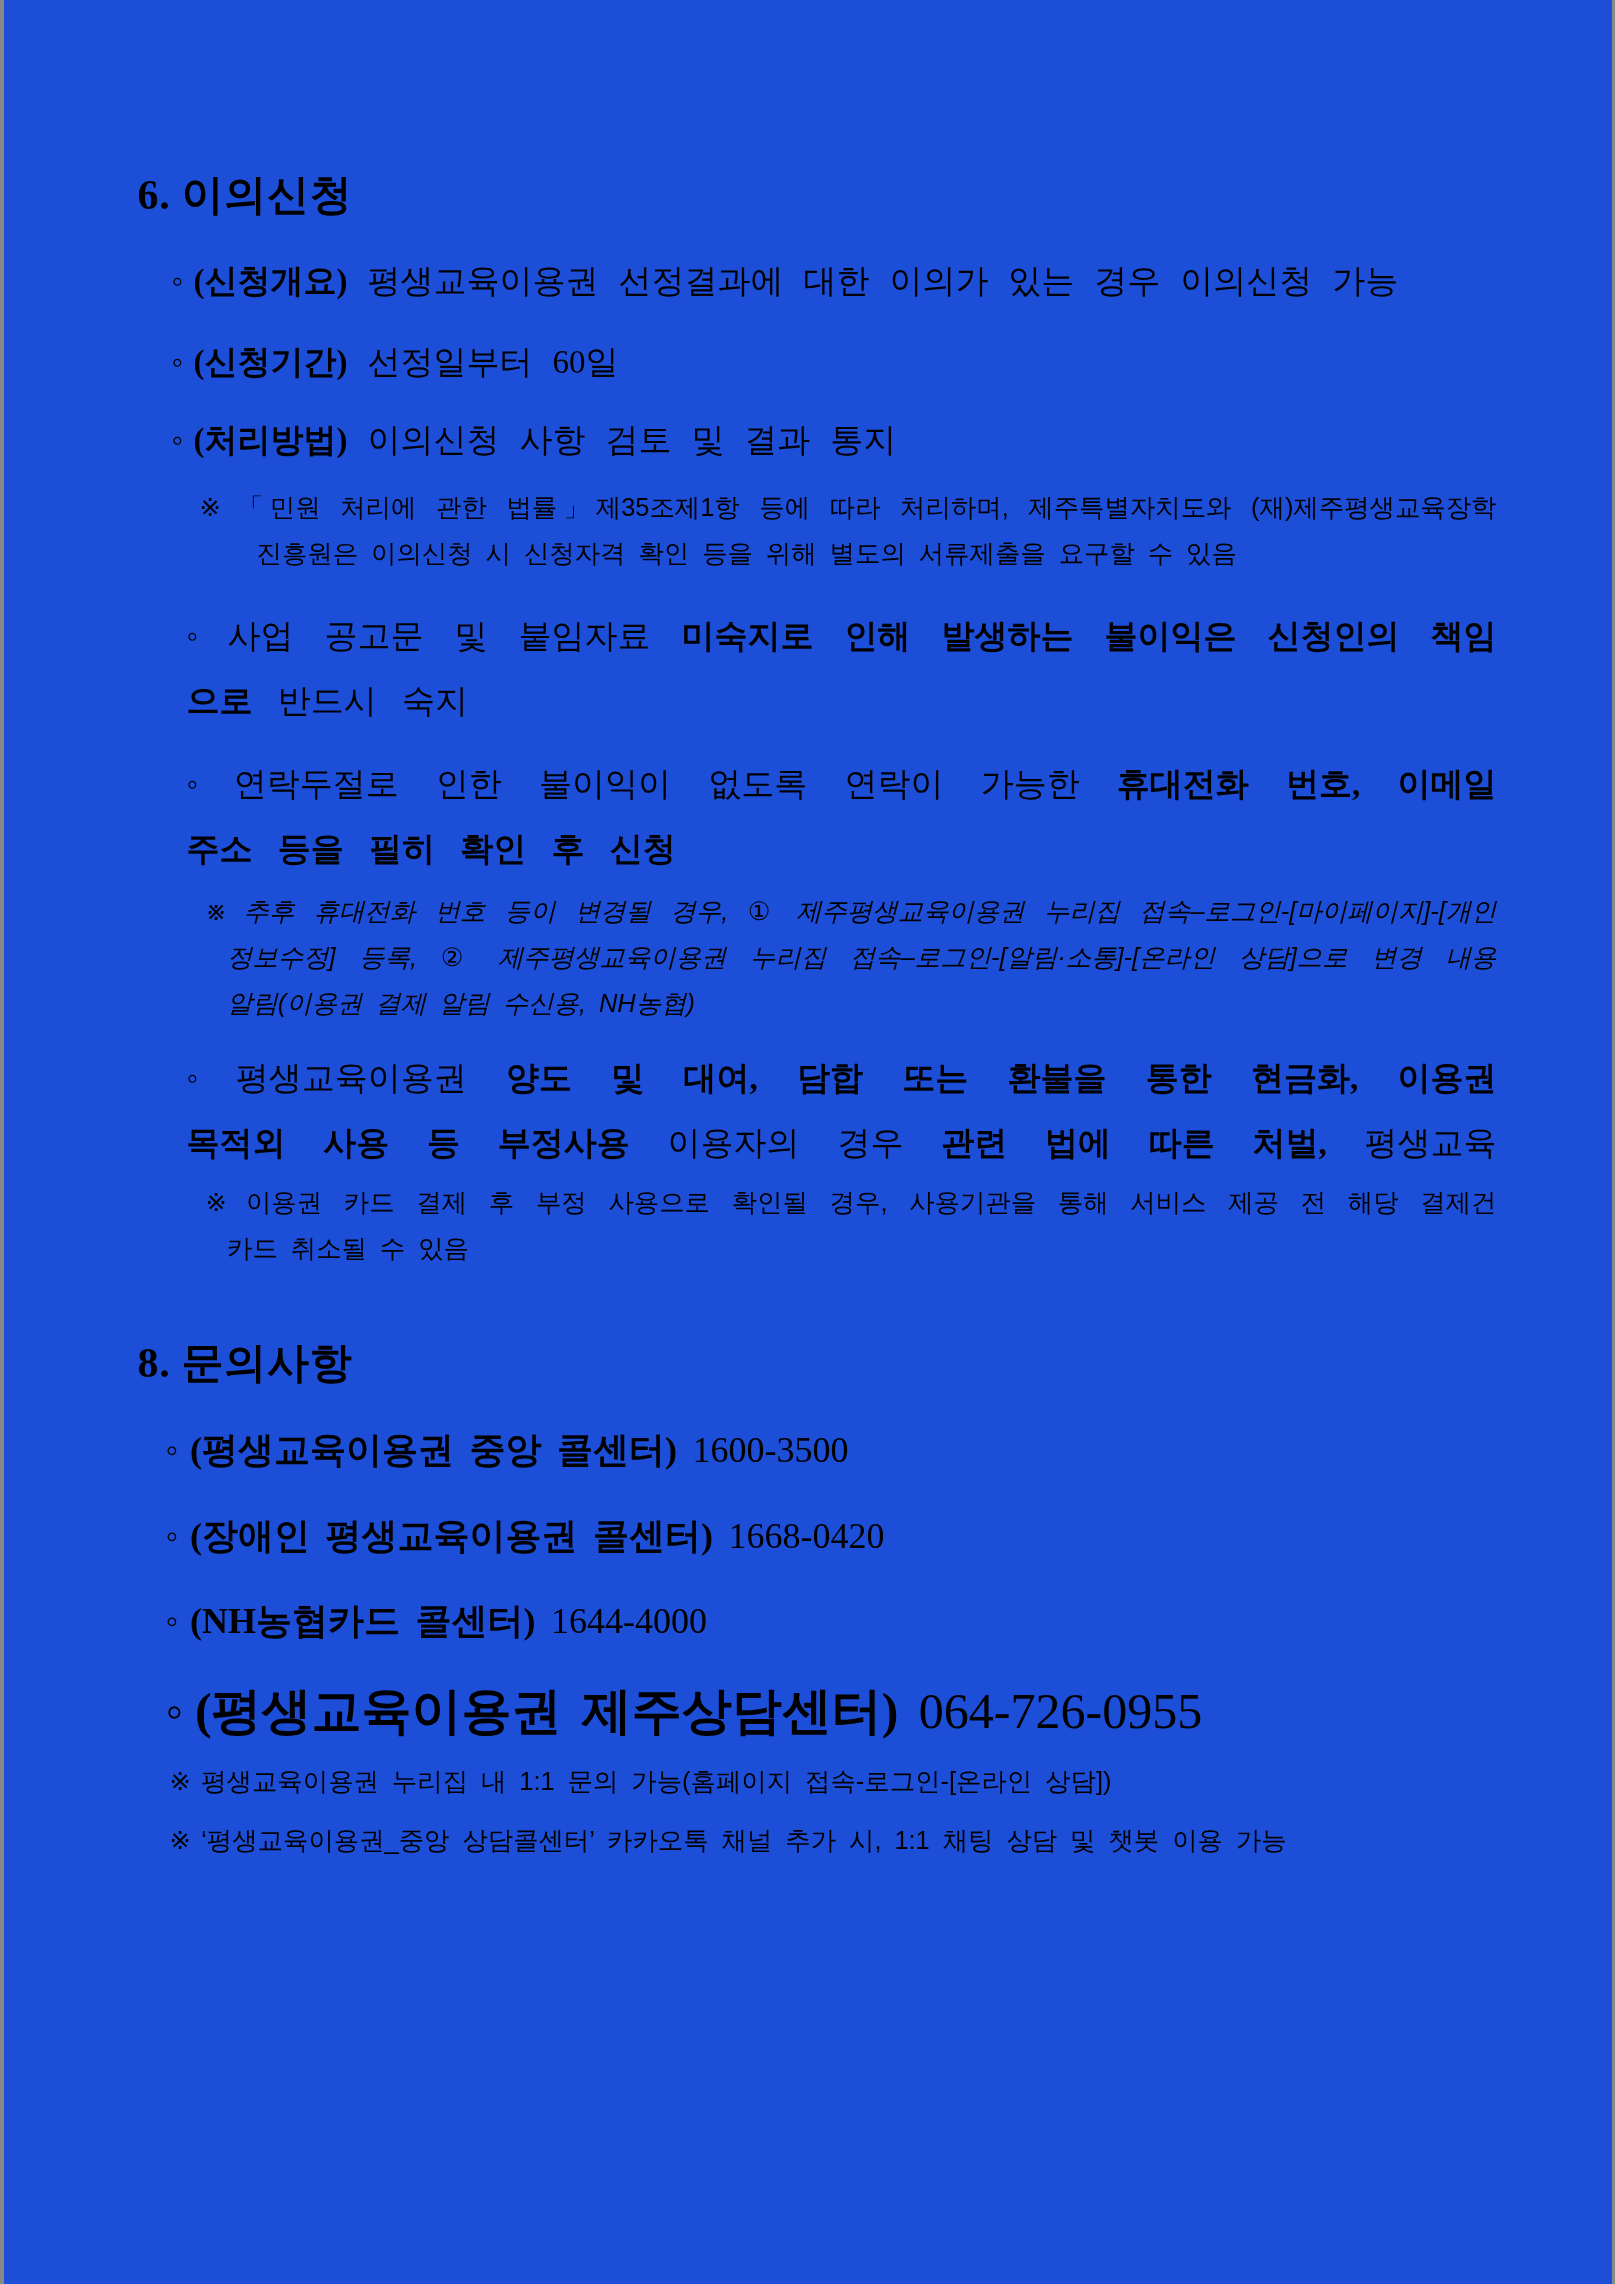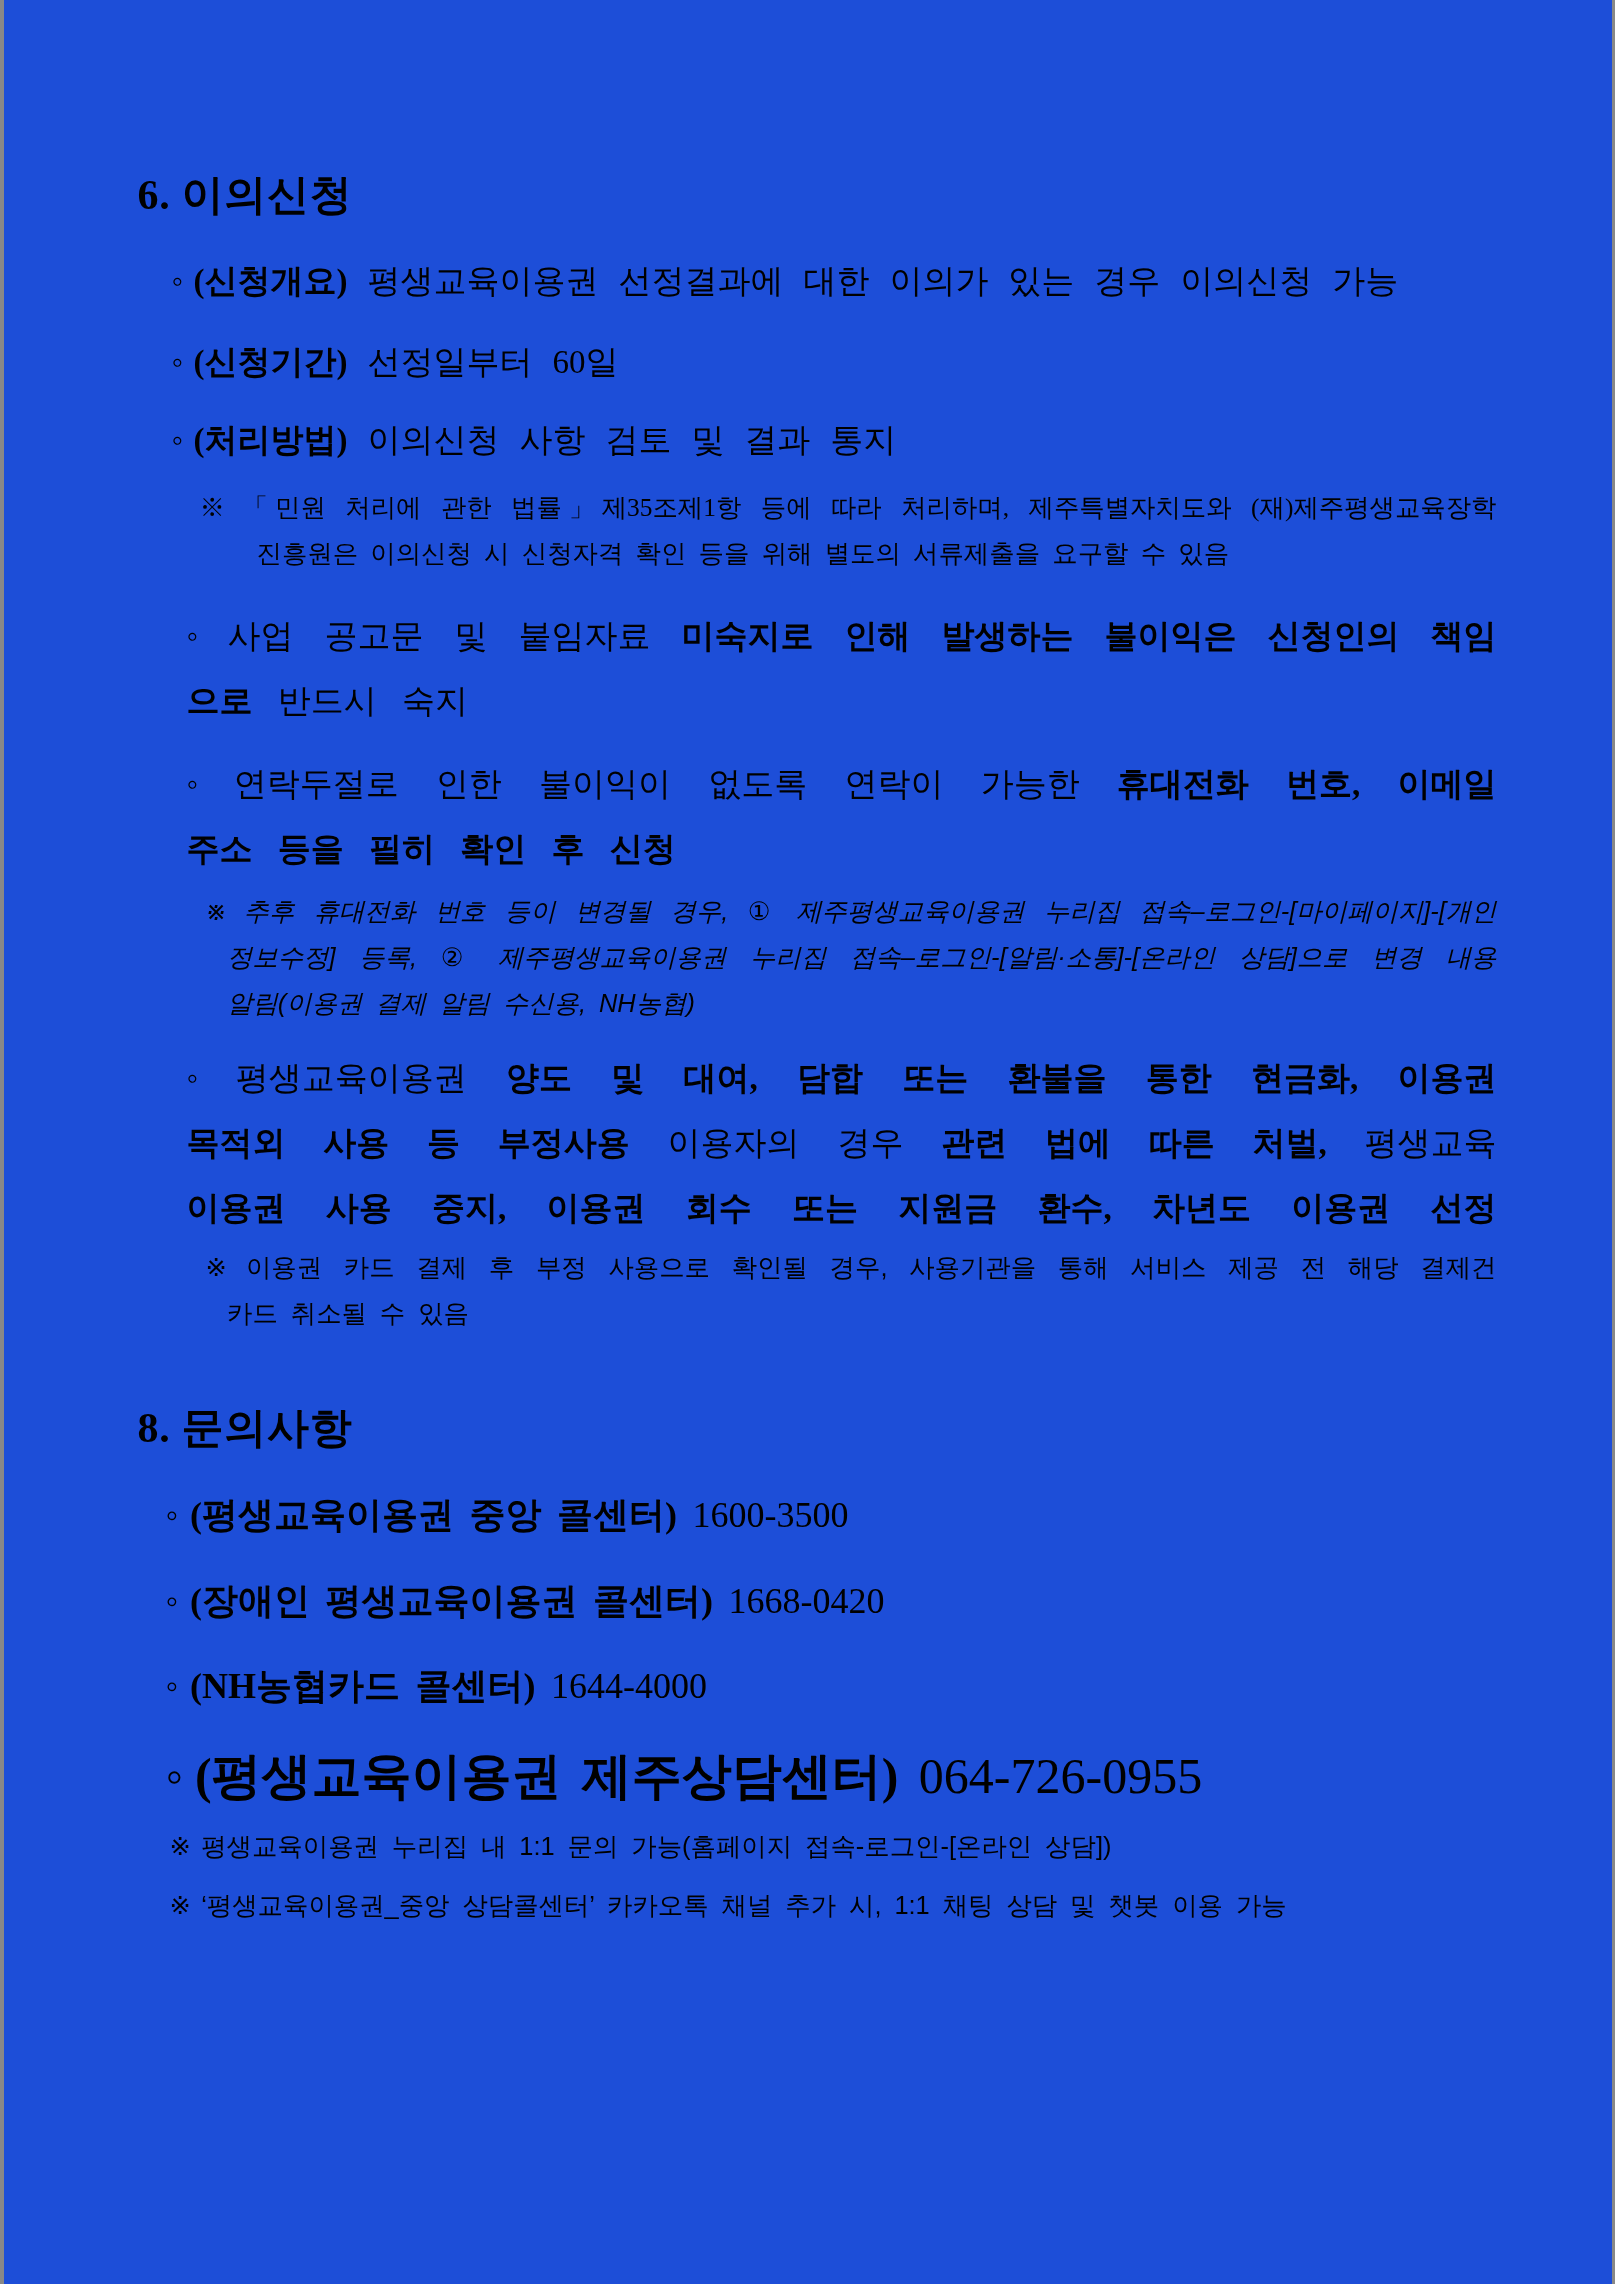--- a/index.html
+++ b/index.html
@@ -46,21 +46,21 @@
   
   .item{font-size:36px;line-height:65px;margin-left:162px;word-spacing:6.5px;}
   .item .marker{padding-right:11.7px;}
   .item-lg{font-size:50px;line-height:72px;word-spacing:7.8px;}
 
   
   [data-name="sec6-heading"]{margin-top:163px;}
   [data-name="sec6-bullet-1"]{margin-top:24px;}
   [data-name="sec6-bullet-2"]{margin-top:21.5px;}
   [data-name="sec6-bullet-3"]{margin-top:19.6px;}
-  [data-name="sec6-note"]{margin-top:14.3px;font-family:Liberation Serif, serif;}
+  [data-name="sec6-note"]{margin-top:14.3px;}
   [data-name="sec7-heading"]{margin-top:48px;}
   [data-name="sec7-para-1"]{margin-top:28px;}
   [data-name="sec7-para-2"]{margin-top:17.6px;}
   [data-name="sec7-note-1"]{margin-top:6.5px;font-style:italic;}
   [data-name="sec7-para-3"]{margin-top:19.6px;}
   [data-name="sec7-note-2"]{margin-top:3.3px;}
   [data-name="sec8-heading"]{margin-top:60px;}
   [data-name="sec8-item-1"]{margin-top:21.5px;}
   [data-name="sec8-item-2"]{margin-top:21.5px;}
   [data-name="sec8-item-3"]{margin-top:19.6px;}
@@ -98,21 +98,20 @@
         <div class="line" data-name="sec7-para-2-line-2"><span class="bold" data-name="text-segment">주소 등을 필히 확인 후 신청</span></div>
       </div>
       <div class="block n7" data-name="sec7-note-1">
         <div class="line fill" data-name="sec7-note-1-line-1"><span class="marker" data-name="note-marker-icon">※</span><span class="reg" data-name="text-segment">추후 휴대전화 번호 등이 변경될 경우, ① 제주평생교육이용권 누리집 접속–로그인-[마이페이지]-[개인</span></div>
         <div class="line fill cont" data-name="sec7-note-1-line-2"><span class="reg" data-name="text-segment">정보수정] 등록, ② 제주평생교육이용권 누리집 접속–로그인-[알림·소통]-[온라인 상담]으로 변경 내용</span></div>
         <div class="line cont" data-name="sec7-note-1-line-3"><span class="reg" data-name="text-segment">알림(이용권 결제 알림 수신용, NH농협)</span></div>
       </div>
       <div class="block p7" data-name="sec7-para-3">
         <div class="line fill" data-name="sec7-para-3-line-1"><span class="marker" data-name="bullet-marker-icon">◦</span><span class="reg" data-name="text-segment">평생교육이용권 </span><span class="bold" data-name="text-segment">양도 및 대여, 담합 또는 환불을 통한 현금화, 이용권</span></div>
         <div class="line fill" data-name="sec7-para-3-line-2"><span class="bold" data-name="text-segment">목적외 사용 등 부정사용</span><span class="reg" data-name="text-segment"> 이용자의 경우 </span><span class="bold" data-name="text-segment">관련 법에 따른 처벌,</span><span class="reg" data-name="text-segment"> 평생교육</span></div>
-        <div class="line fill" data-name="sec7-para-3-line-3"><span class="bold" data-name="text-segment">이용권 사용 중지, 이용권 회수 또는 지원금 환수, 차년도 이용권 선정</span></div>
       </div>
       <div class="block n7" data-name="sec7-note-2">
         <div class="line fill" data-name="sec7-note-2-line-1"><span class="marker" data-name="note-marker-icon">※</span><span class="reg" data-name="text-segment">이용권 카드 결제 후 부정 사용으로 확인될 경우, 사용기관을 통해 서비스 제공 전 해당 결제건</span></div>
         <div class="line cont" data-name="sec7-note-2-line-2"><span class="reg" data-name="text-segment">카드 취소될 수 있음</span></div>
       </div>
       <div class="block h" data-name="sec8-heading">
         <div class="line" data-name="sec8-heading-line-1"><span class="bold" data-name="text-segment">8. 문의사항</span></div>
       </div>
       <div class="block item" data-name="sec8-item-1">
         <div class="line" data-name="sec8-item-1-line-1"><span class="marker" data-name="bullet-marker-icon">◦</span><span class="bold" data-name="text-segment">(평생교육이용권 중앙 콜센터)</span><span class="reg" data-name="text-segment"> 1600-3500</span></div>

